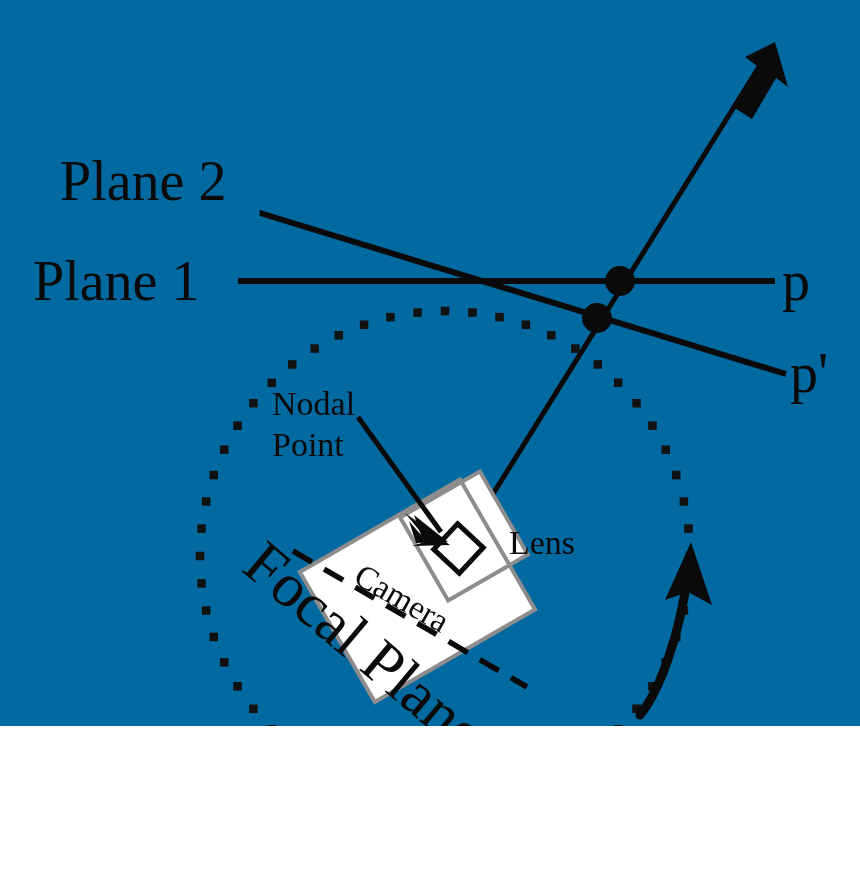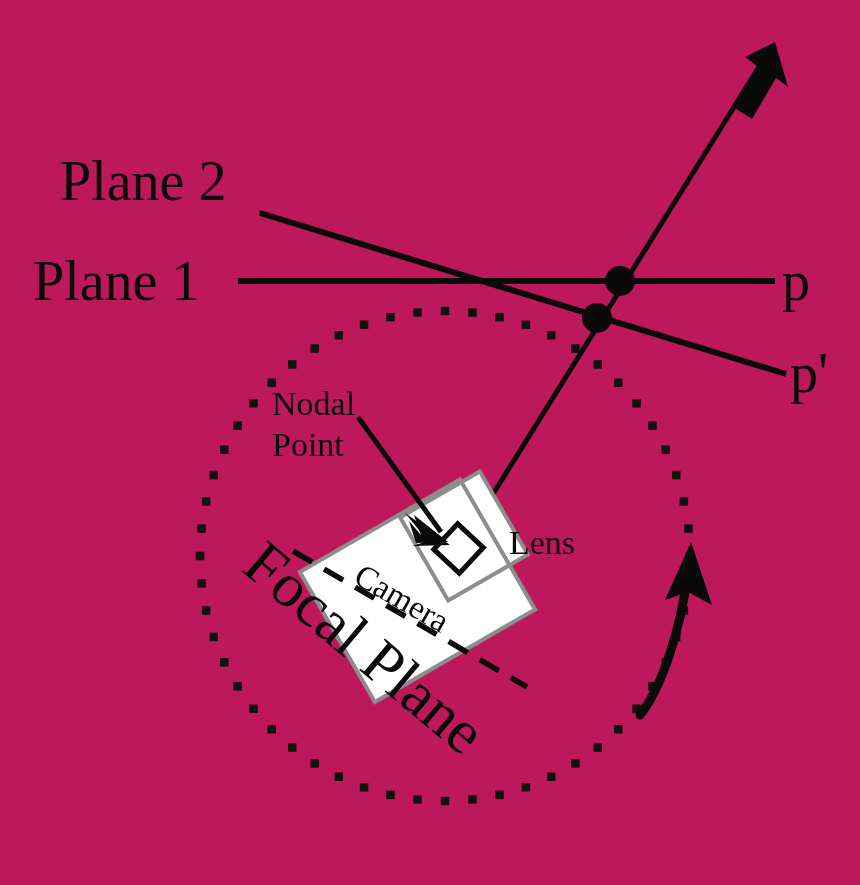--- a/index.html
+++ b/index.html
@@ -7,22 +7,22 @@
     margin: 0;
     padding: 0;
     background: #ffffff;
   }
   body {
     font-family: "Liberation Serif", "DejaVu Serif", serif;
   }
   #stage {
     position: relative;
     width: 860px;
-    height: 885px;
-    background: #be185d;
+    height: 726px;
+    background: #0369a1;
     overflow: hidden;
   }
   #diagram-svg {
     position: absolute;
     left: 0;
     top: 0;
     width: 860px;
     height: 885px;
     display: block;
   }

